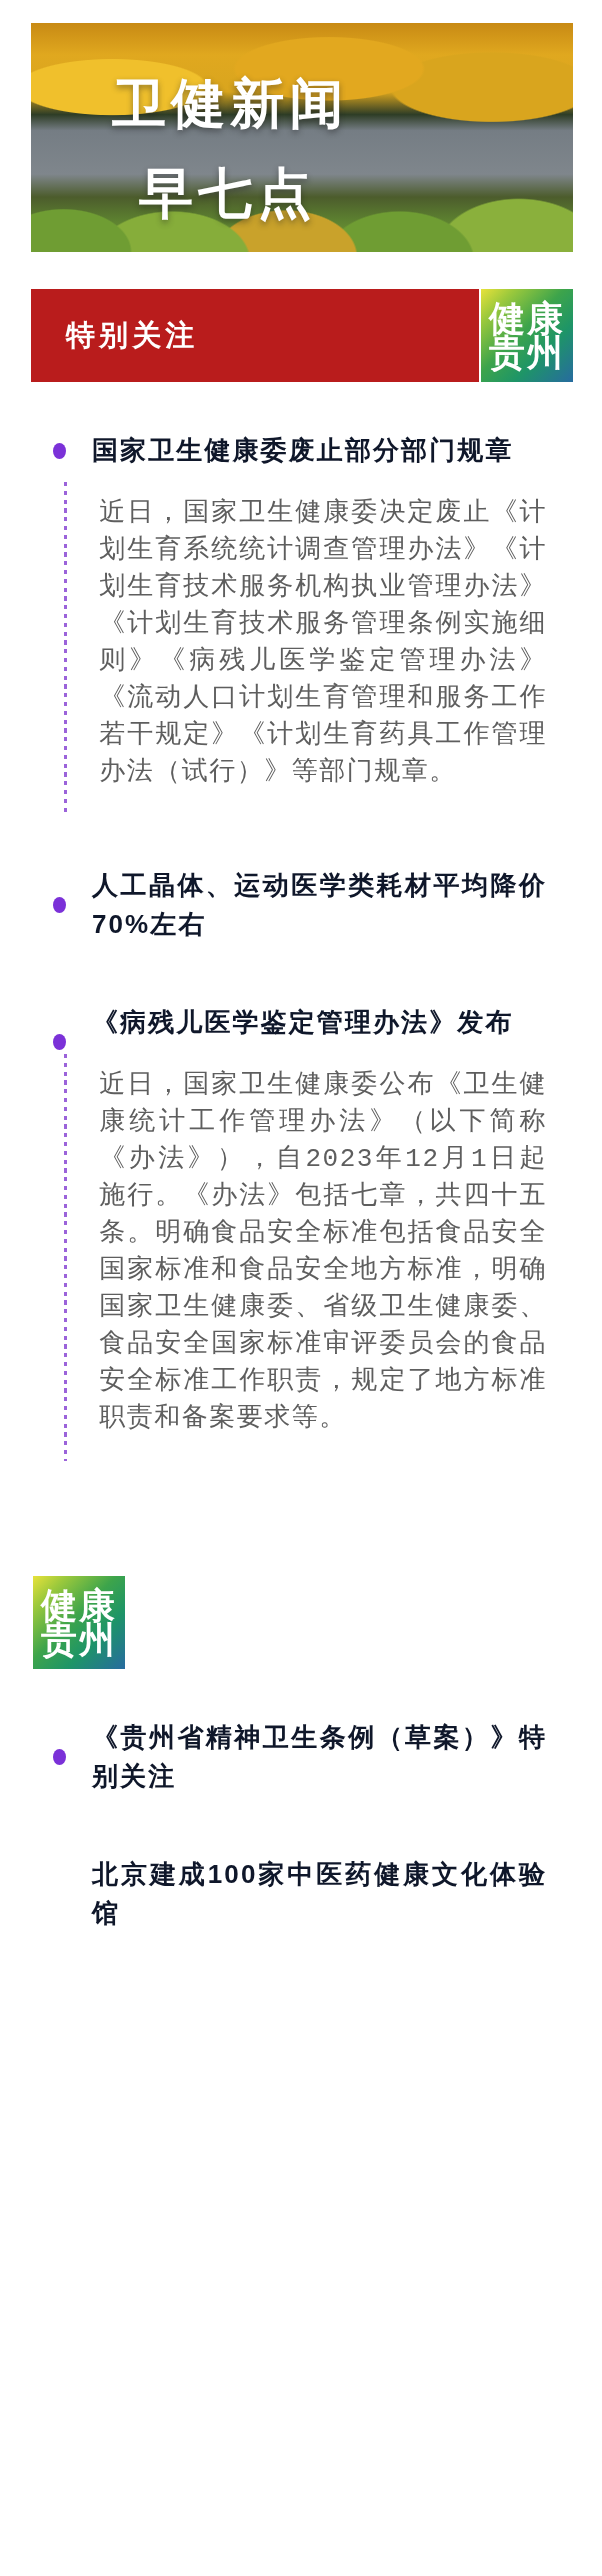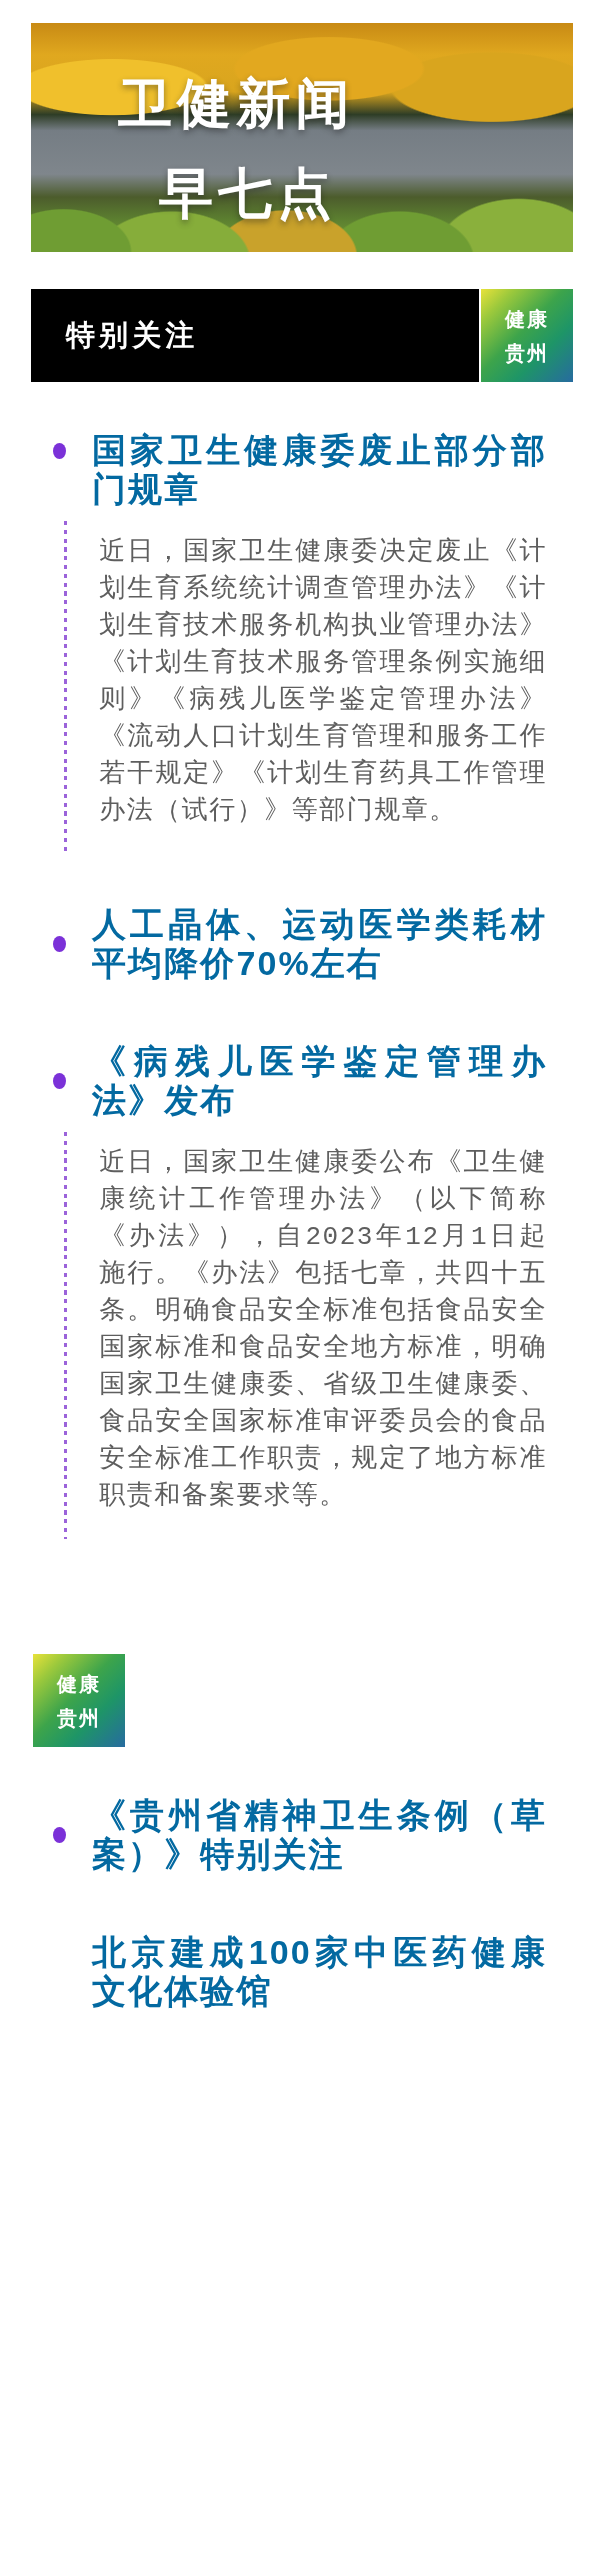--- a/index.html
+++ b/index.html
@@ -18,37 +18,37 @@
       radial-gradient(118px 77px at 90% 100%, #8ab03c 0 68%, transparent 70%),
       radial-gradient(155px 46px at 15% 28%, #f0c02c 0 60%, transparent 62%),
       radial-gradient(155px 52px at 55% 20%, #e2a81f 0 60%, transparent 62%),
       radial-gradient(165px 57px at 85% 28%, #d9a51e 0 60%, transparent 62%),
       linear-gradient(180deg,#c88a14 0%,#e0a81f 14%,#d9a51e 30%,#2e3d26 40%,#757d84 47%,#7f868c 66%,#4c5c2c 76%,#5c8030 86%,#7ca538 100%);
   }
   .hero-line{
     position:absolute;color:#fff;font-weight:bold;font-size:54px;letter-spacing:5.2px;
     text-shadow:0 2.6px 6.2px rgba(30,30,30,.45);white-space:nowrap;
   }
-  .hero-line.l1{left:87px;top:45px;}
-  .hero-line.l2{left:128px;top:135px;}
+  .hero-line.l1{left:81px;top:45px;}
+  .hero-line.l2{left:108px;top:135px;}
   
   .banner{display:flex;align-items:stretch;height:93px;margin-left:31px;margin-right:30px;}
   .banner.first{margin-top:37px;}
   .banner.second{margin-top:139px;}
-  .banner-label{flex:1;background:#000000;display:flex;align-items:center;}
+  .banner-label{flex:1;background:#b91c1c;display:flex;align-items:center;}
   .banner-label span{color:#fff;font-size:29px;font-weight:bold;letter-spacing:4.1px;padding-left:35px;}
   .badge{
     width:92px;margin-left:2.1px;
     background:linear-gradient(135deg,#e8e23a 0%,#9cc93c 18%,#3da44b 45%,#1e9567 68%,#276ba0 100%);
     display:flex;flex-direction:column;justify-content:center;align-items:center;
-    color:#fff;font-weight:bold;font-size:20px;line-height:34px;letter-spacing:2.1px;
+    color:#fff;font-weight:bold;font-size:36px;line-height:34px;letter-spacing:2.1px;
   }
   
   .item{position:relative;padding:0 56px 0 92px;}
-  .item .title{font-size:34px;font-weight:bold;color:#0369a1;line-height:39px;letter-spacing:2.1px;text-align:justify;}
+  .item .title{font-size:26px;font-weight:bold;color:#0f172a;line-height:39px;letter-spacing:2.1px;text-align:justify;}
   .item .dot{position:absolute;left:53px;top:12px;width:13px;height:16px;background:#7B31D8;border-radius:50%;}
   .item.two .dot{top:31px;}
   .item .body{
     position:relative;margin:25px 0 0 7.2px;font-size:26px;color:#5e5e5e;
     line-height:37px;letter-spacing:1.5px;text-align:justify;font-family:Liberation Mono, monospace;
   }
   .item .body::before{
     content:"";position:absolute;left:-35px;top:-13.4px;bottom:-24px;width:3.1px;
     background:repeating-linear-gradient(180deg,#9b63da 0 4.1px,transparent 4.1px 8.8px);
   }

